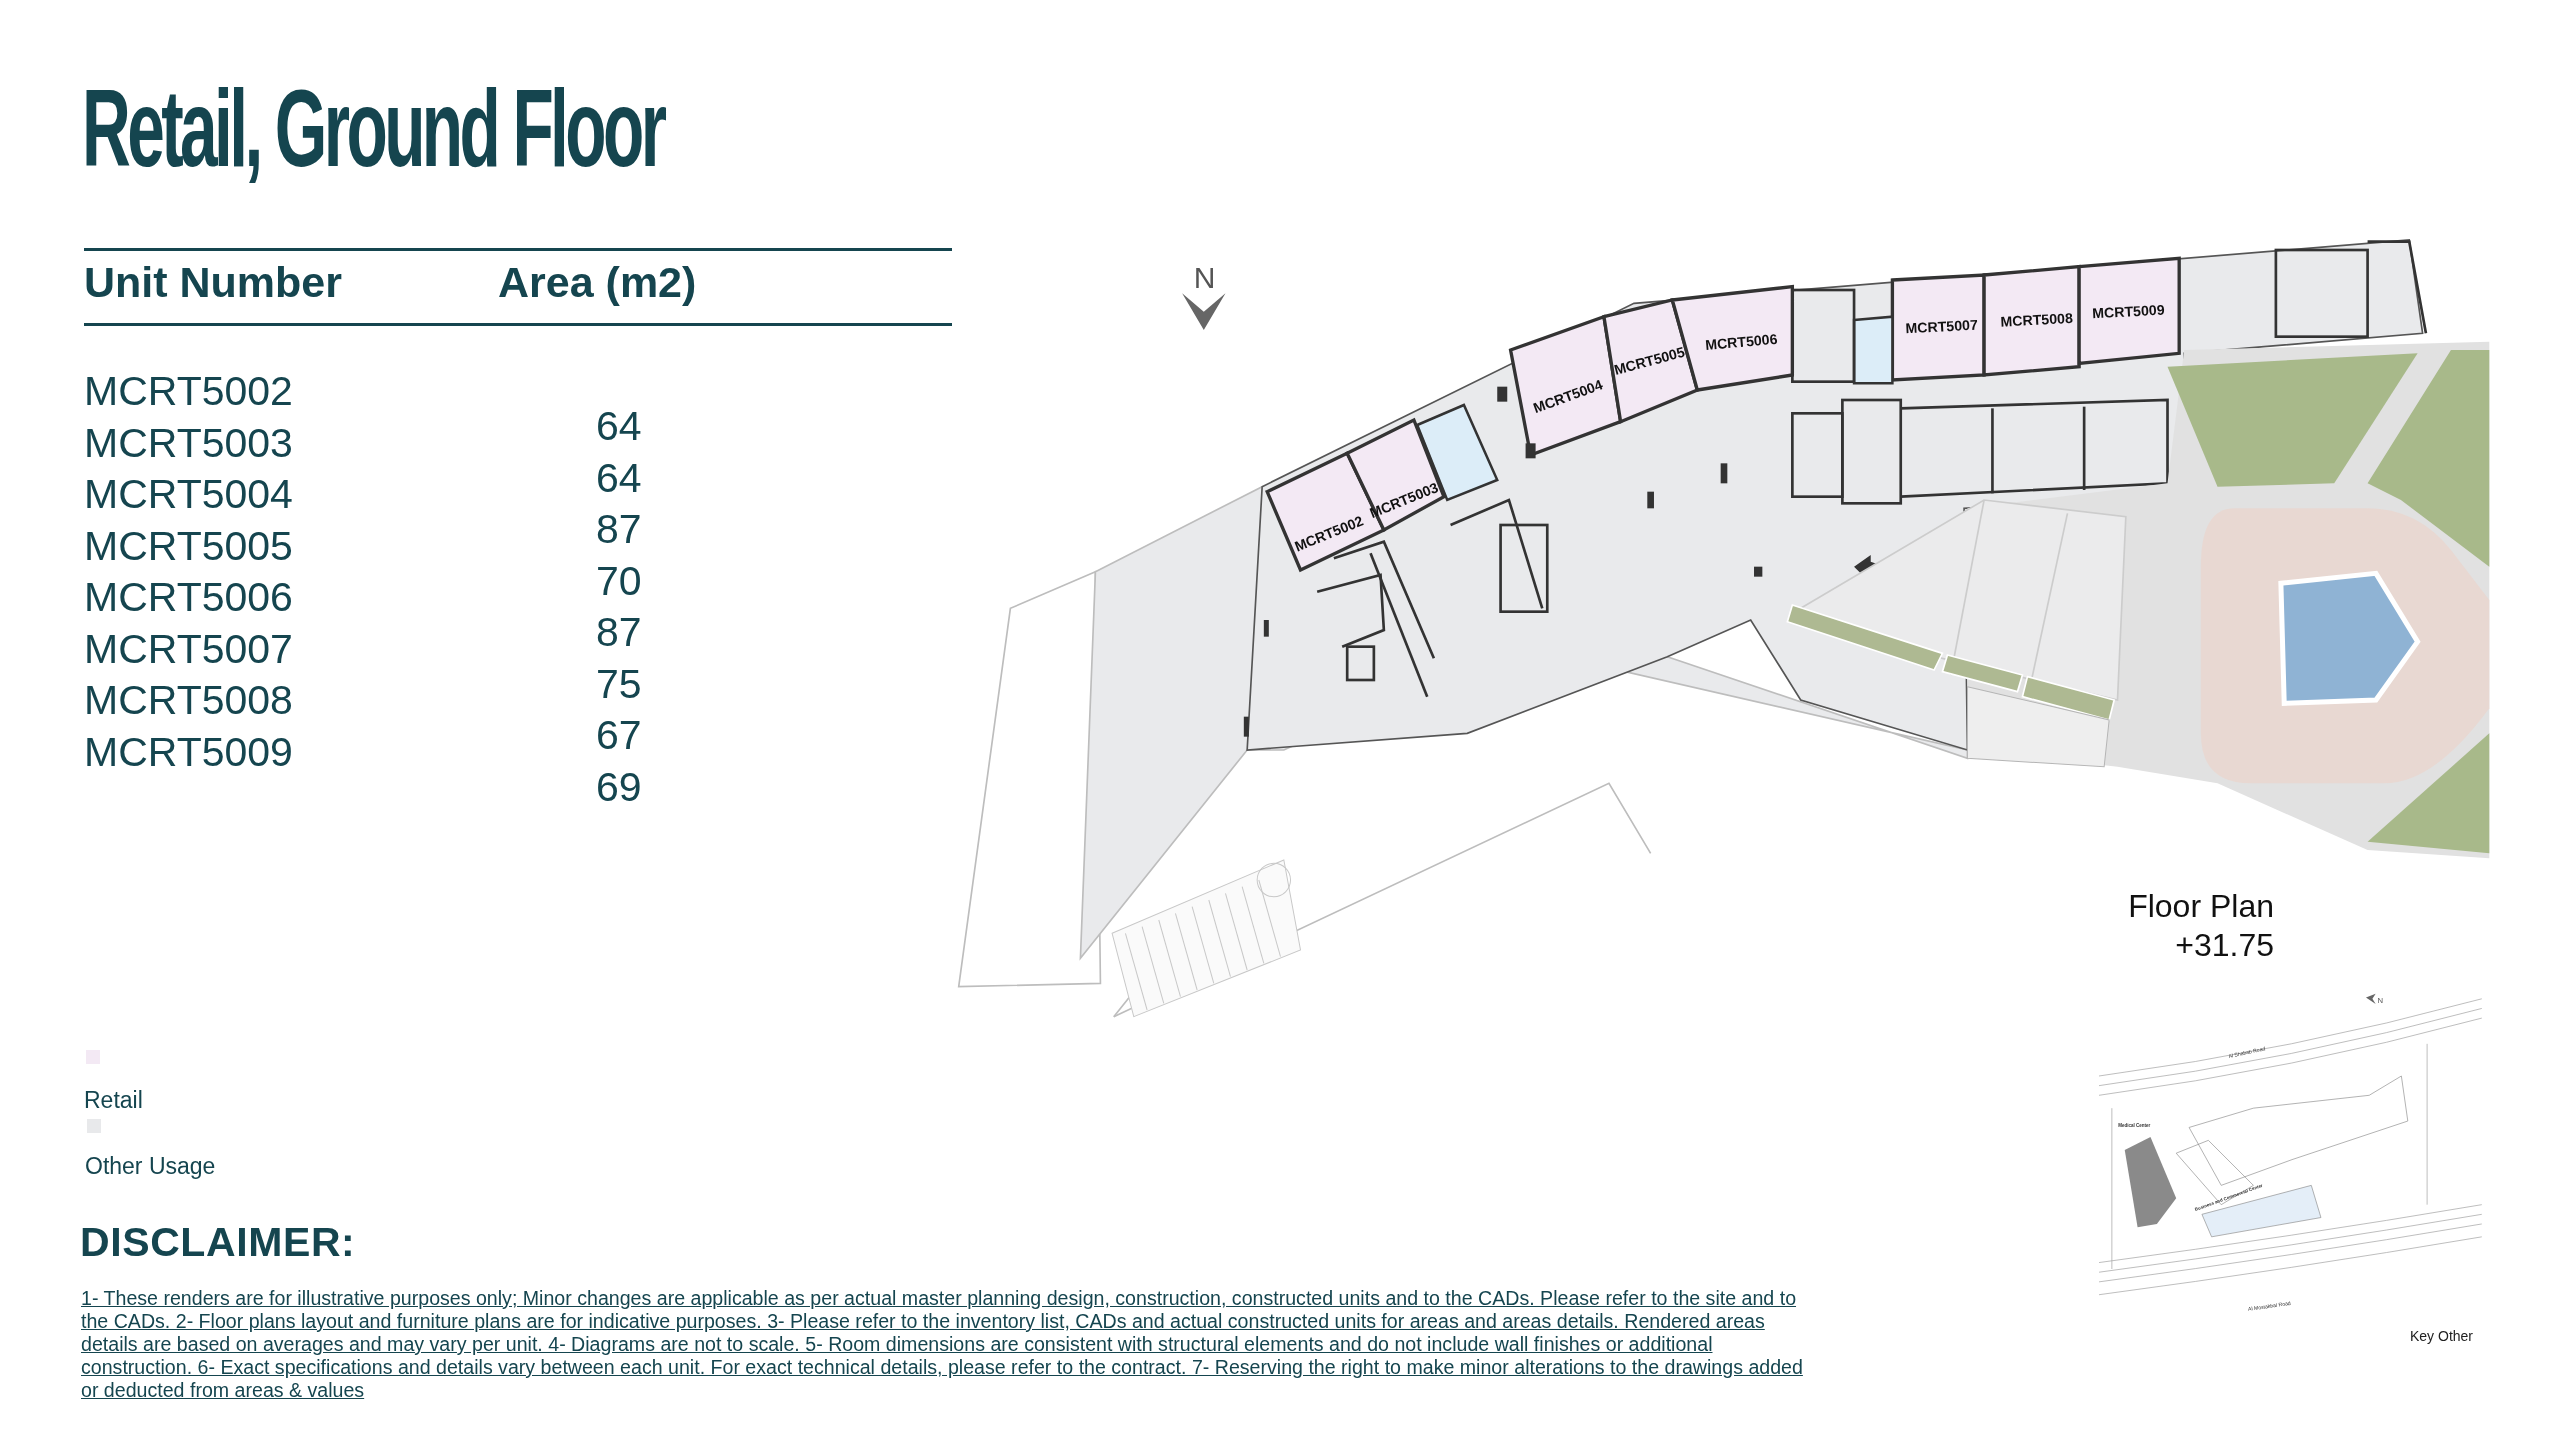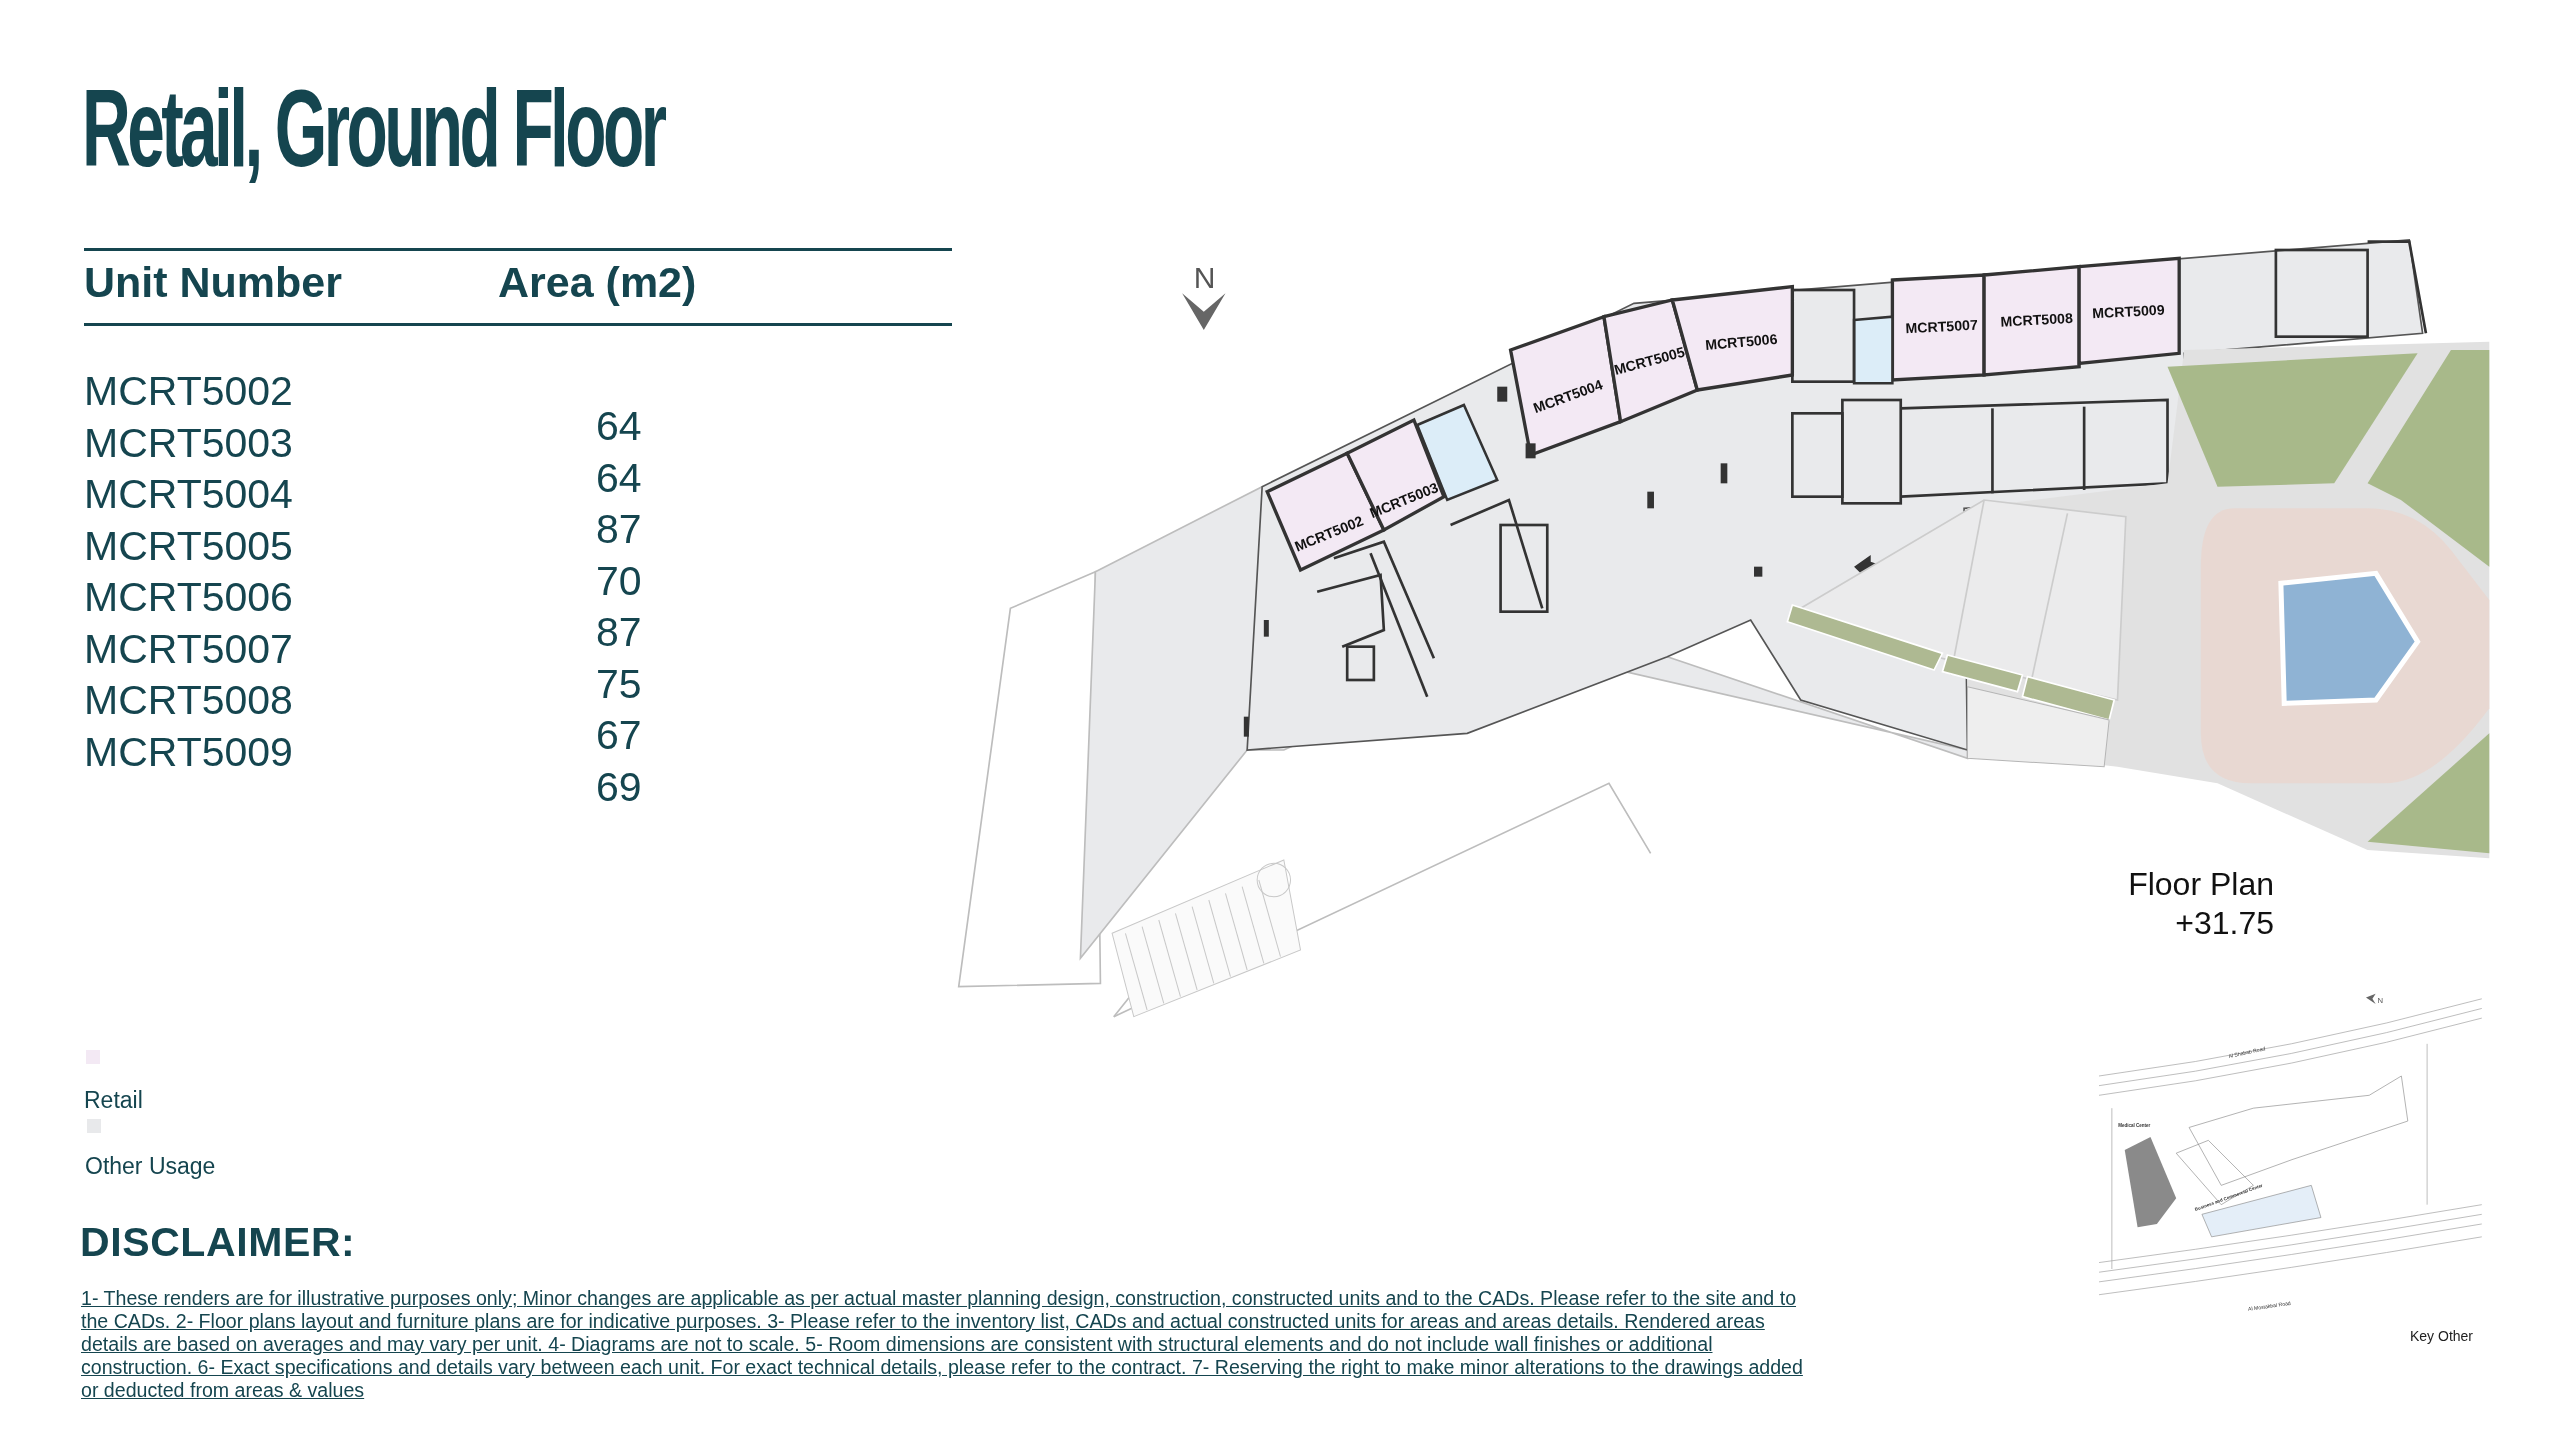--- a/index.html
+++ b/index.html
@@ -180,21 +180,21 @@
 
   <g fill="#a8b98a">
     <polygon points="1300,220 1450,212 1400,290 1330,292"></polygon>
     <polygon points="1470,210 1493,210 1493,340 1440,300 1420,290"></polygon>
     <polygon points="1493,440 1493,512 1420,505"></polygon>
   </g>
   <path d="M1340,305 L1420,305 Q1450,305 1470,330 L1493,360 L1493,425 Q1460,470 1430,470 L1350,470 Q1320,470 1320,440 L1320,340 Q1320,305 1340,305 Z" fill="#e8d8d2"></path>
   <polygon points="1368,350 1425,344 1450,385 1425,420 1370,422" fill="#8fb3d4" stroke="#fff" stroke-width="3"></polygon>
 </svg>
 
-<div class="fp-lbl" style="left:2061px;top:865px;width:213px">
+<div class="fp-lbl" style="left:2061px;top:887px;width:213px">
   <div>Floor Plan</div>
   <div>+31.75</div>
 </div>
 
 <svg style="position:absolute;left:2099px;top:992px;width:386px;height:361px" viewBox="0 0 600 560">
   <g fill="none" stroke="#aaa" stroke-width="1.2">
     <path d="M0,130 Q300,90 595,10"></path>
       <path d="M0,145 Q300,105 595,25"></path>
       <path d="M0,160 Q300,120 595,40"></path>
     <path d="M0,420 Q300,380 595,330"></path>

